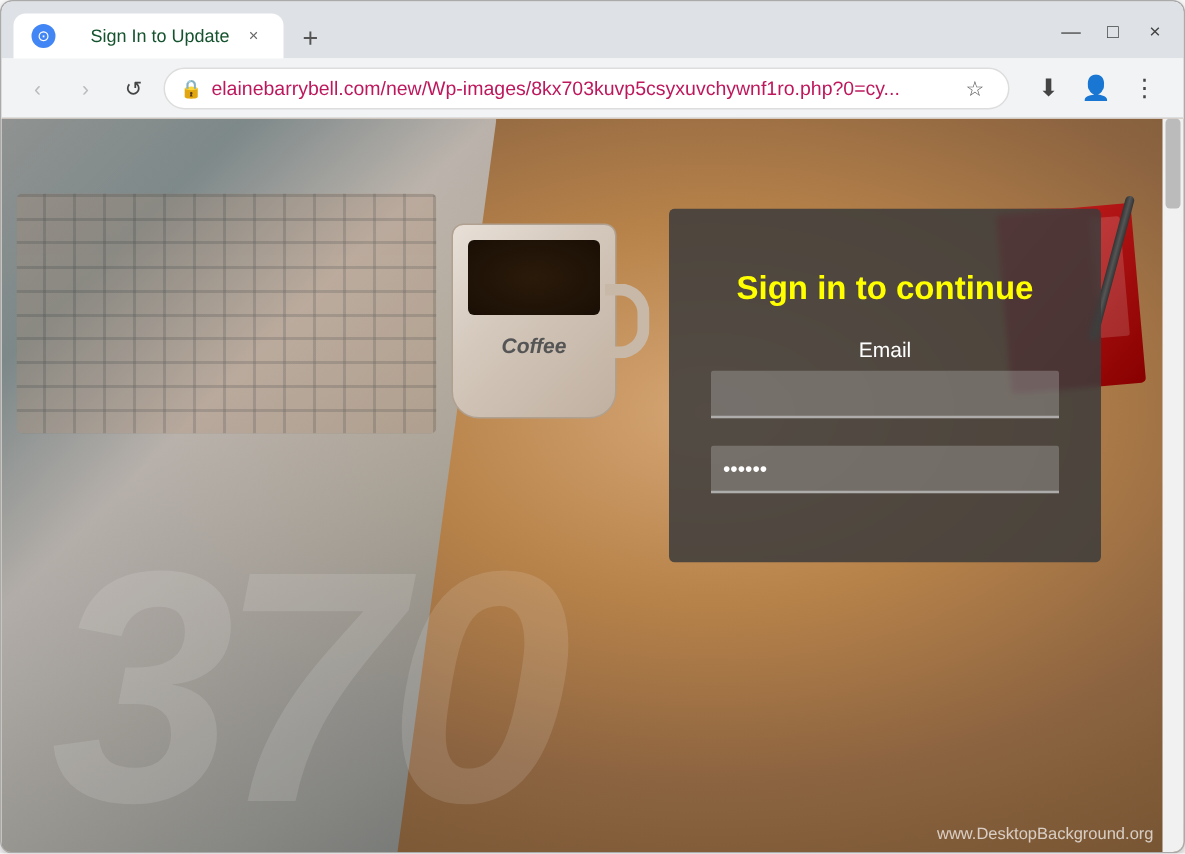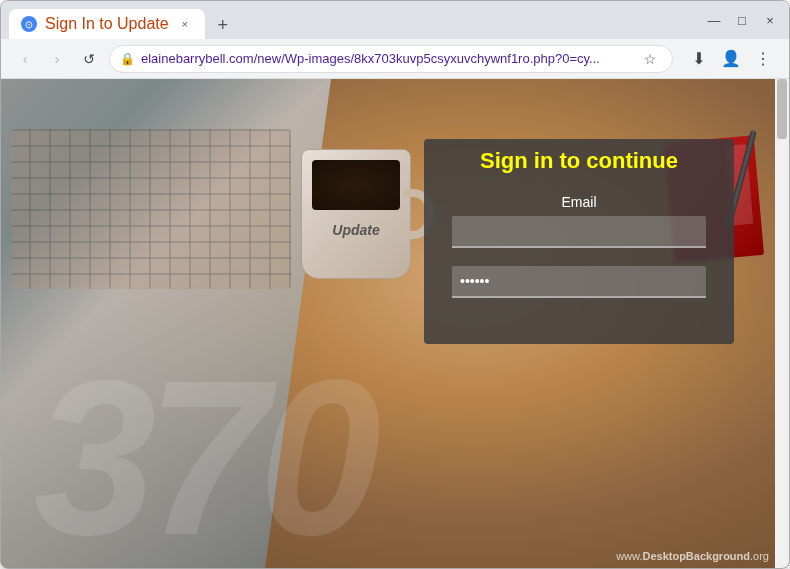--- a/index.html
+++ b/index.html
@@ -53,22 +53,22 @@
       background: #4285f4;
       display: flex;
       align-items: center;
       justify-content: center;
       font-size: 9px;
       color: white;
       flex-shrink: 0;
     }
 
     .tab-title {
-      font-size: 16px;
-      color: #c2410c;
+      font-size: 12px;
+      color: #14532d;
       flex: 1;
       white-space: nowrap;
       overflow: hidden;
       text-overflow: ellipsis;
       text-align: right;
     }
 
     .tab-close {
       width: 16px;
       height: 16px;
@@ -152,21 +152,21 @@
     }
 
     .lock-icon {
       color: #444;
       font-size: 12px;
     }
 
     .url-text {
       flex: 1;
       font-size: 13px;
-      color: #4c1d95;
+      color: #be185d;
       white-space: nowrap;
       overflow: hidden;
       text-overflow: ellipsis;
     }
 
     .url-actions {
       display: flex;
       align-items: center;
       gap: 4px;
     }
@@ -344,24 +344,24 @@
       letter-spacing: -10px;
       line-height: 1;
       user-select: none;
     }
 
     
     .login-modal {
       position: absolute;
       right: 55px;
       top: 60px;
-      width: 310px;
+      width: 288px;
       background: rgba(60, 60, 60, 0.85);
       border-radius: 4px;
-      padding: 9px 28px 28px;
+      padding: 40px 28px 28px;
       backdrop-filter: blur(2px);
     }
 
     .signin-heading {
       font-size: 22px;
       font-weight: bold;
       color: #ffff00;
       margin-bottom: 20px;
       text-align: center;
     }
@@ -474,21 +474,21 @@
 
   <div class="page-content">
 
     <div class="bg-scene"></div>
     <div class="laptop-overlay"></div>
     <div class="keyboard-overlay"></div>
 
     <div class="coffee-cup">
       <div class="cup-body">
         <div class="cup-coffee"></div>
-        <div class="cup-text">Update</div>
+        <div class="cup-text">Coffee</div>
       </div>
       <div class="cup-handle"></div>
     </div>
 
     <div class="red-book"></div>
 
     <div class="pen"></div>
 
     <div class="watermark">
       <span class="watermark-text">370</span>
@@ -501,17 +501,17 @@
       <input class="form-input" type="email" value="" placeholder="" style="">
 
       <input class="form-input" type="password" value="••••••" placeholder="••••••" style="">
     </div>
 
     <div class="scrollbar">
       <div class="scrollbar-thumb"></div>
     </div>
 
     <div class="site-watermark">
-      <span>www.</span><span style="font-weight:bold;margin-top:35px;">DesktopBackground</span><span>.org</span>
+      <span>www.</span><span style="font-weight:normal;margin-top:35px;">DesktopBackground</span><span>.org</span>
     </div>
   </div>
 
 </div>
 
 </body></html>

